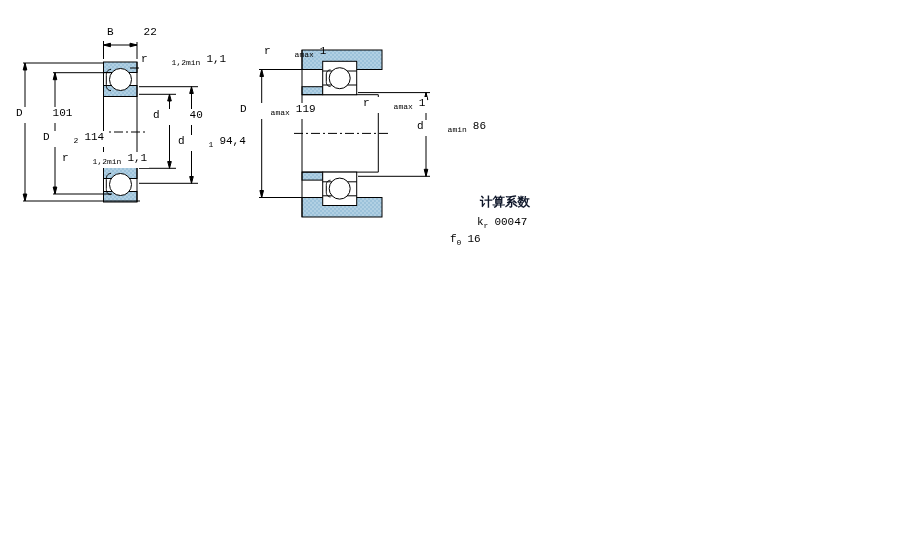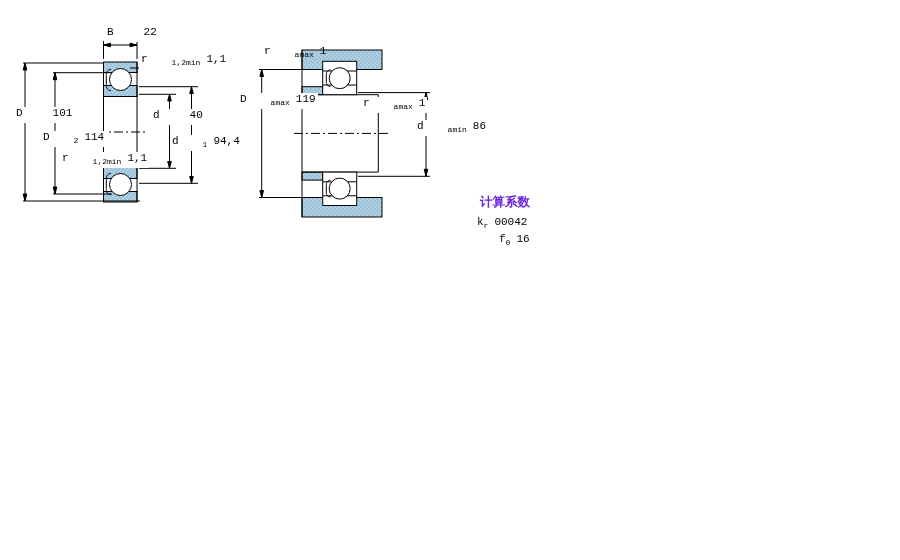--- a/index.html
+++ b/index.html
@@ -9,21 +9,21 @@
   }
   .drawing-svg { position:absolute; left:0; top:0; }
   .dlabel {
     position:absolute; font-size:11px; line-height:13px; white-space:nowrap;
     background:#ffffff; padding:0 2px; color:#000;
   }
   .dlabel.nobg { background:transparent; }
   .dlabel .sub { font-size:8px; vertical-align:-3px;padding-left:24px; }
   .dlabel .val { margin-left:6px; }
   .calc-title {
-    position:absolute; font-size:12.5px; font-weight:bold; white-space:nowrap; color:#6d28d9;
+    position:absolute; font-size:12.5px; font-weight:bold; white-space:nowrap; color:#0f172a;
   }
   .calc-row {
     position:absolute; font-size:11px; line-height:13px; white-space:nowrap; color:#000;
   }
   .calc-row .sub { font-size:8px; vertical-align:-3px; }
   .calc-row .val { margin-left:6px; }
 </style>
 </head>
 <body>
 
@@ -138,38 +138,38 @@
   </div>
   <div class="dlabel" style="left:41px; top:131px;text-align:center;">
     <span class="sym">D</span><span class="sub">2</span><span class="val">114</span>
   </div>
   <div class="dlabel" style="left:60px; top:152px;">
     <span class="sym">r</span><span class="sub">1,2min</span><span class="val">1,1</span>
   </div>
   <div class="dlabel" style="left:151px; top:109px;">
     <span class="sym">d</span><span class="sub"></span><span class="val">40</span>
   </div>
-  <div class="dlabel" style="left:170px; top:135px;">
+  <div class="dlabel" style="left:176px; top:135px;">
     <span class="sym">d</span><span class="sub">1</span><span class="val">94,4</span>
   </div>
 
   <div class="dlabel nobg" style="left:262px; top:45px;">
     <span class="sym">r</span><span class="sub">amax</span><span class="val">1</span>
   </div>
-  <div class="dlabel" style="left:238px; top:93px;text-align:center;">
+  <div class="dlabel" style="left:238px; top:103px;text-align:center;">
     <span class="sym">D</span><span class="sub">amax</span><span class="val">119</span>
   </div>
   <div class="dlabel" style="left:361px; top:97px;">
     <span class="sym">r</span><span class="sub">amax</span><span class="val">1</span>
   </div>
   <div class="dlabel" style="left:415px; top:120px;">
     <span class="sym">d</span><span class="sub">amin</span><span class="val">86</span>
   </div>
 
   <div class="calc-title" style="left:480px; top:194px;">计算系数</div>
   <div class="calc-row" style="left:477px; top:216px;">
-    <span class="sym">k</span><span class="sub">r</span><span class="val">00042</span>
+    <span class="sym">k</span><span class="sub">r</span><span class="val">00047</span>
   </div>
-  <div class="calc-row" style="left:499px; top:233px;">
+  <div class="calc-row" style="left:450px; top:233px;">
     <span class="sym">f</span><span class="sub">0</span><span class="val">16</span>
   </div>
 
 </div>
 
 </body></html>

